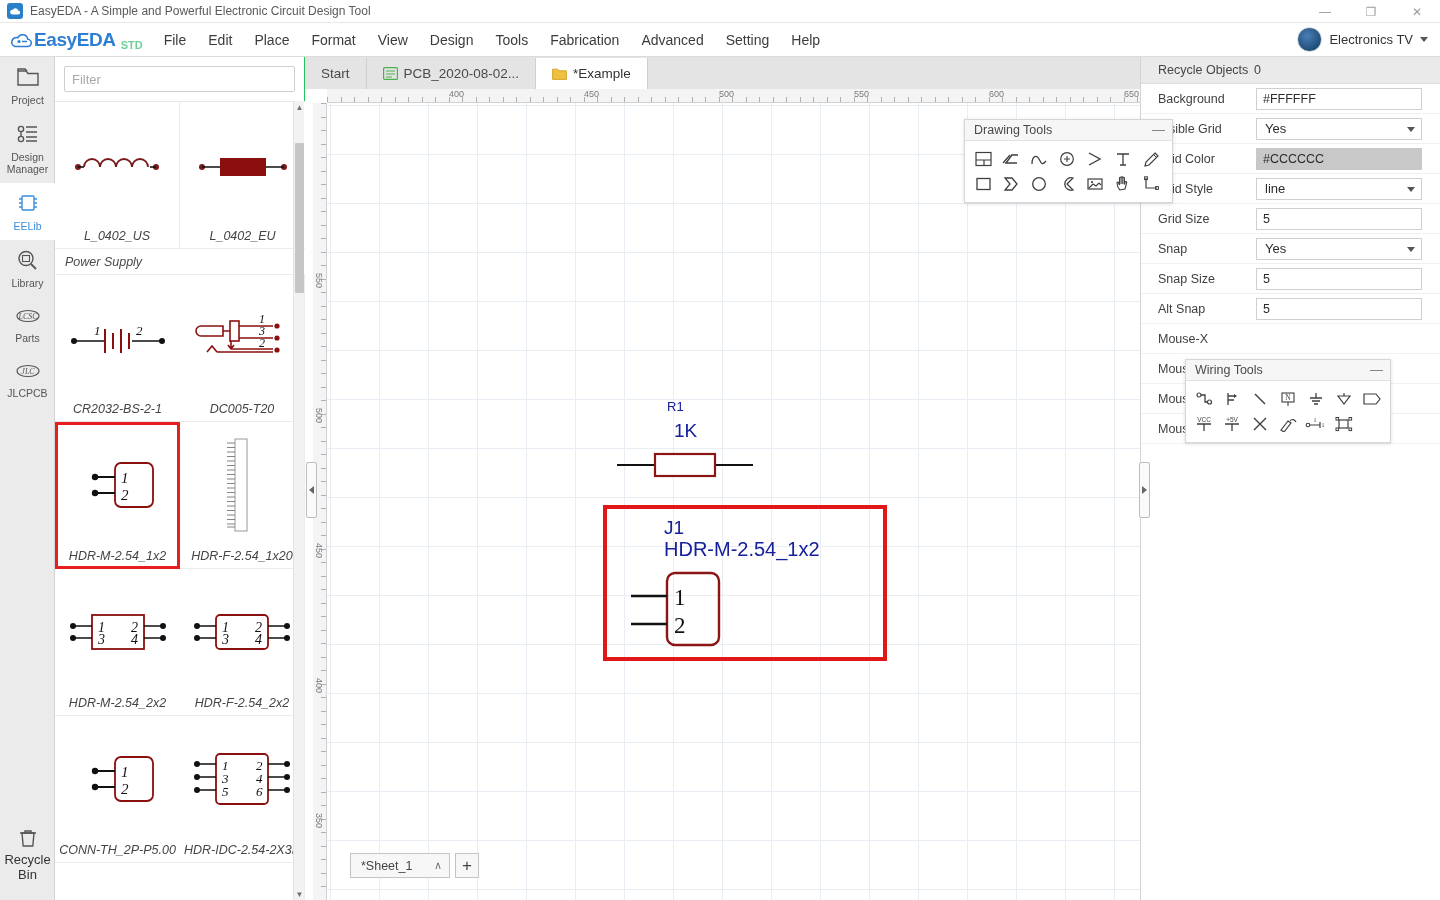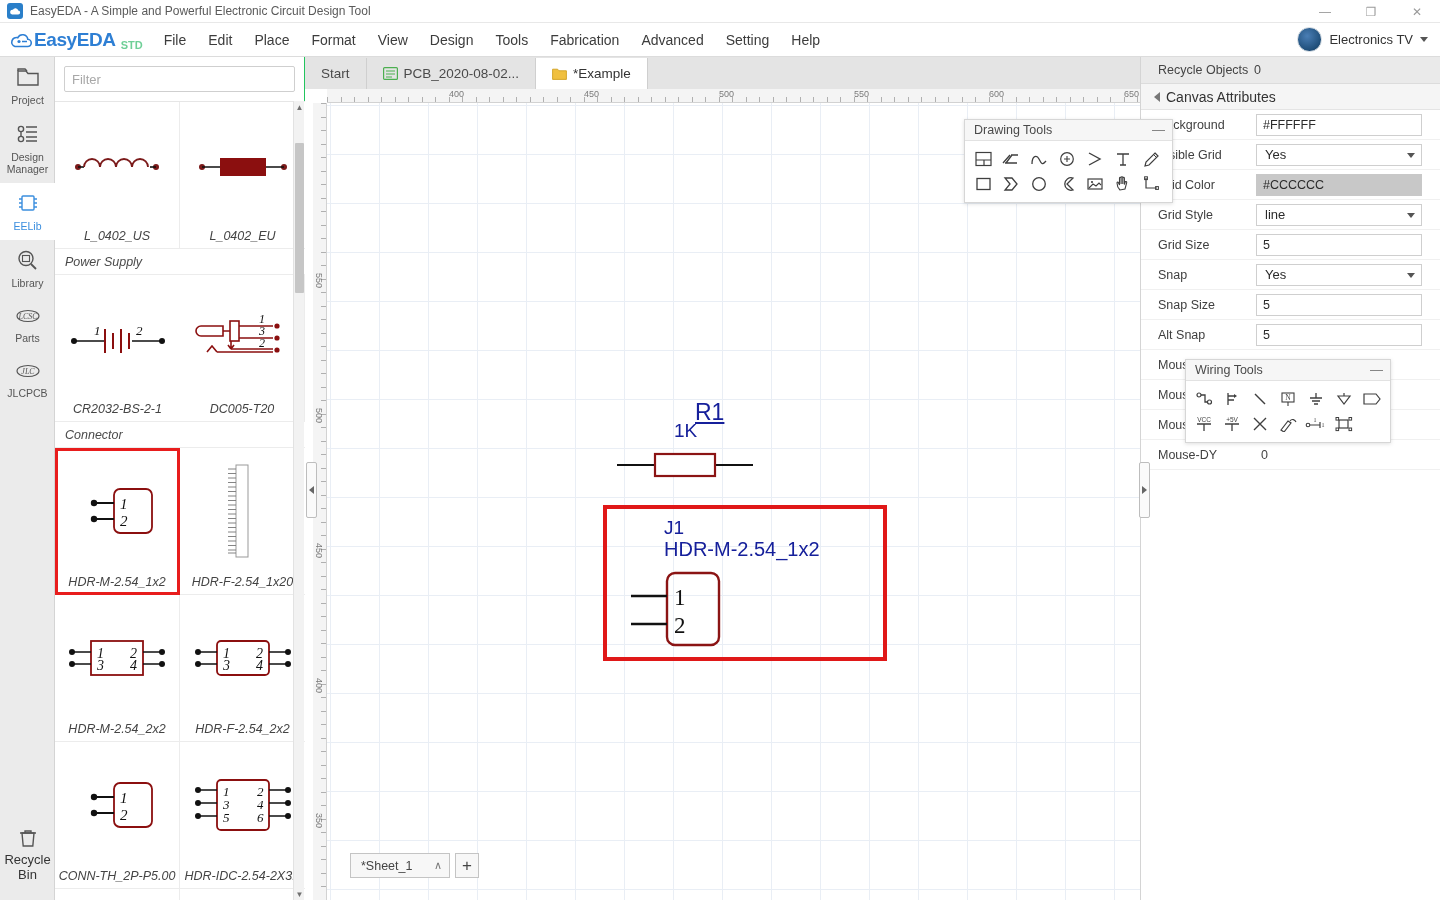--- a/index.html
+++ b/index.html
@@ -399,21 +399,20 @@
                 <circle cx="90" cy="28" r="2.6" fill="#8b0f0f"></circle>
                 <circle cx="90" cy="40" r="2.6" fill="#8b0f0f"></circle>
               <text x="72" y="13" font-size="12" font-family="Liberation Serif, serif" fill="#111">1</text>
               <text x="72" y="25" font-size="12" font-family="Liberation Serif, serif" fill="#111">3</text>
               <text x="72" y="37" font-size="12" font-family="Liberation Serif, serif" fill="#111">2</text>
             </svg>
           </div>
           <div class="cname">DC005-T20</div>
         </div>
 
-        <div class="lib-section">Connector</div>
 
         <div class="lib-cell selected">
           <div class="sym">
             <svg width="110" height="70" viewBox="0 0 110 70">
               <rect x="52" y="13" width="38" height="44" rx="6" fill="none" stroke="#8b0f0f" stroke-width="1.8"></rect>
               <circle cx="32" cy="27" r="3.2" fill="#111"></circle>
                 <circle cx="32" cy="43" r="3.2" fill="#111"></circle>
               <path d="M32 27h20M32 43h20" stroke="#111" stroke-width="1.8"></path>
               <text x="58" y="33" font-size="15" font-family="Liberation Serif, serif" fill="#111">1</text>
               <text x="58" y="50" font-size="15" font-family="Liberation Serif, serif" fill="#111">2</text>
@@ -692,21 +691,21 @@
         </div>
       <div class="rv-lab" style="top:170px">550</div>
       <div class="rv-lab" style="top:305px">500</div>
       <div class="rv-lab" style="top:440px">450</div>
       <div class="rv-lab" style="top:575px">400</div>
       <div class="rv-lab" style="top:710px">350</div>
     </div>
 
     <div class="canvas">
 
-      <div class="sch-label" style="left:368px; top:296px; font-size:23px;text-decoration:underline;">R1</div>
+      <div class="sch-label" style="left:340px; top:296px; font-size:13px;">R1</div>
       <div class="sch-label" style="left:347px; top:317px; font-size:19px;">1K</div>
       <svg style="position:absolute; left:288px; top:340px;" width="140" height="40" viewBox="0 0 140 40">
         <path d="M2 22h38M100 22h38" stroke="#111" stroke-width="2.2"></path>
         <rect x="40" y="11" width="60" height="22" fill="#fff" stroke="#8b1414" stroke-width="2.2"></rect>
       </svg>
 
       <div class="sel-rect" style="left:276px; top:402px; width:284px; height:156px;"></div>
 
       <div class="sch-label" style="left:337px; top:414px; font-size:19px;">J1</div>
       <div class="sch-label" style="left:337px; top:435px; font-size:20px;">HDR-M-2.54_1x2</div>
@@ -734,24 +733,20 @@
   <div class="collapse-h" style="left:1139px; top:462px;">
     <span class="arrow-r"></span>
   </div>
 
   <div class="rpanel">
     <div class="sel-obj">
       <span class="so-label">Recycle Objects</span>
       <span class="so-val">0</span>
     </div>
 
-    <div class="sec-head">
-      <span class="tri"></span>
-      <span>Canvas Attributes</span>
-    </div>
 
     <div class="prow">
       <span class="plabel">Background</span>
       <span class="pfield">
         <input type="text" value="#FFFFFF" style="">
       </span>
     </div>
 
     <div class="prow">
       <span class="plabel">Visible Grid</span>

